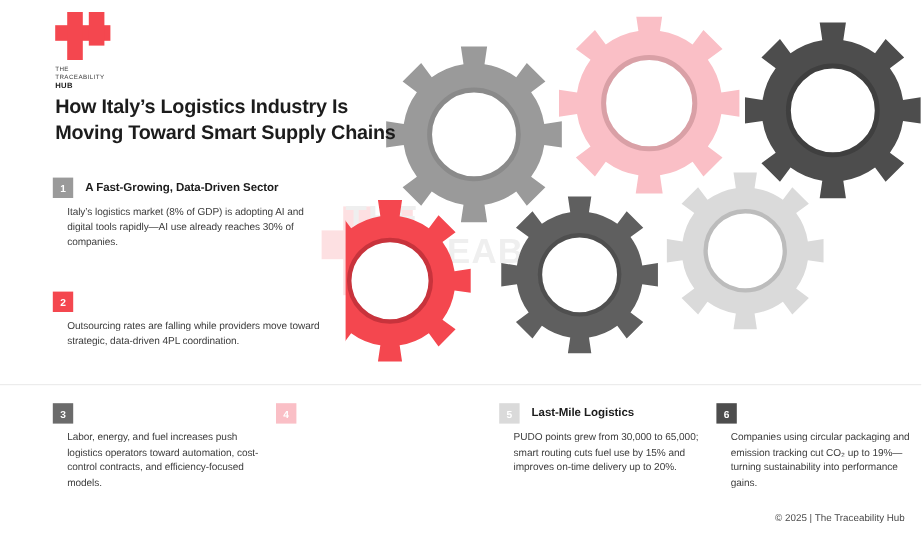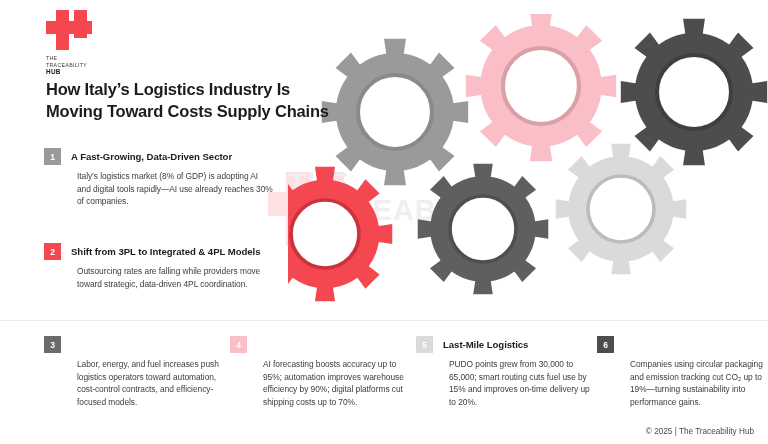--- a/index.html
+++ b/index.html
@@ -127,21 +127,21 @@
     font-size: 9.6px;
     line-height: 13px;
     font-weight: 700;
     color: #1c1c1c;
     letter-spacing: -0.05px;
     padding-top: 2px;
     text-align: right;
   }
   .card-body {
     margin-top: 5px;
-    margin-left: 33px;
+    margin-left: 12px;
     font-size: 8.4px;
     line-height: 12.6px;
     color: #3d3d3d;
     letter-spacing: -0.05px;
   }
 
   
   #card-1 { left: 44px; top: 148px; width: 230px; }
   #card-2 { left: 44px; top: 243px; width: 230px; }
 
@@ -216,52 +216,50 @@
     <div class="brand-mark">
       <span class="b b1"></span>
         <span class="b b2"></span>
         <span class="b b3"></span>
     </div>
     <div class="brand-text"><span>THE</span><br><span>TRACEABILITY</span></div>
     <div class="brand-hub">HUB</div>
   </div>
 
   <div class="title">How Italy’s Logistics Industry Is
-Moving Toward Costs Supply Chains</div>
+Moving Toward Smart Supply Chains</div>
 
   <div class="card" id="card-1">
     <div class="card-head">
       <div class="badge" style="background: rgb(154, 154, 154);">1</div>
       <div class="card-title">A Fast-Growing, Data-Driven Sector</div>
     </div>
     <div class="card-body">Italy’s logistics market (8% of GDP) is adopting AI and digital tools rapidly—AI use already reaches 30% of companies.</div>
   </div>
 
   <div class="card" id="card-2">
     <div class="card-head">
       <div class="badge" style="background: rgb(244, 71, 79);">2</div>
-      <div class="card-title">Shift from 3PL to Integrated &amp; 4PL Models</div>
     </div>
     <div class="card-body">Outsourcing rates are falling while providers move toward strategic, data-driven 4PL coordination.</div>
   </div>
 
   <div class="divider"></div>
 
   <div class="card bottom-row" id="card-3">
     <div class="card-head">
       <div class="badge" style="background: rgb(107, 107, 107);">3</div>
     </div>
     <div class="card-body">Labor, energy, and fuel increases push logistics operators toward automation, cost-control contracts, and efficiency-focused models.</div>
   </div>
 
   <div class="card bottom-row" id="card-4">
     <div class="card-head">
       <div class="badge" style="background: rgb(250, 191, 198);">4</div>
     </div>
-    <div class="card-body">AI forecasting boosts accuracy up to 95%; automation improves warehouse efficiency by 90%; digital platforms cut shipping costs up to 70%.</div>
   </div>
 
   <div class="card bottom-row" id="card-5">
     <div class="card-head">
       <div class="badge" style="background: rgb(218, 218, 218);">5</div>
       <div class="card-title">Last-Mile Logistics</div>
     </div>
     <div class="card-body">PUDO points grew from 30,000 to 65,000; smart routing cuts fuel use by 15% and improves on-time delivery up to 20%.</div>
   </div>
 

